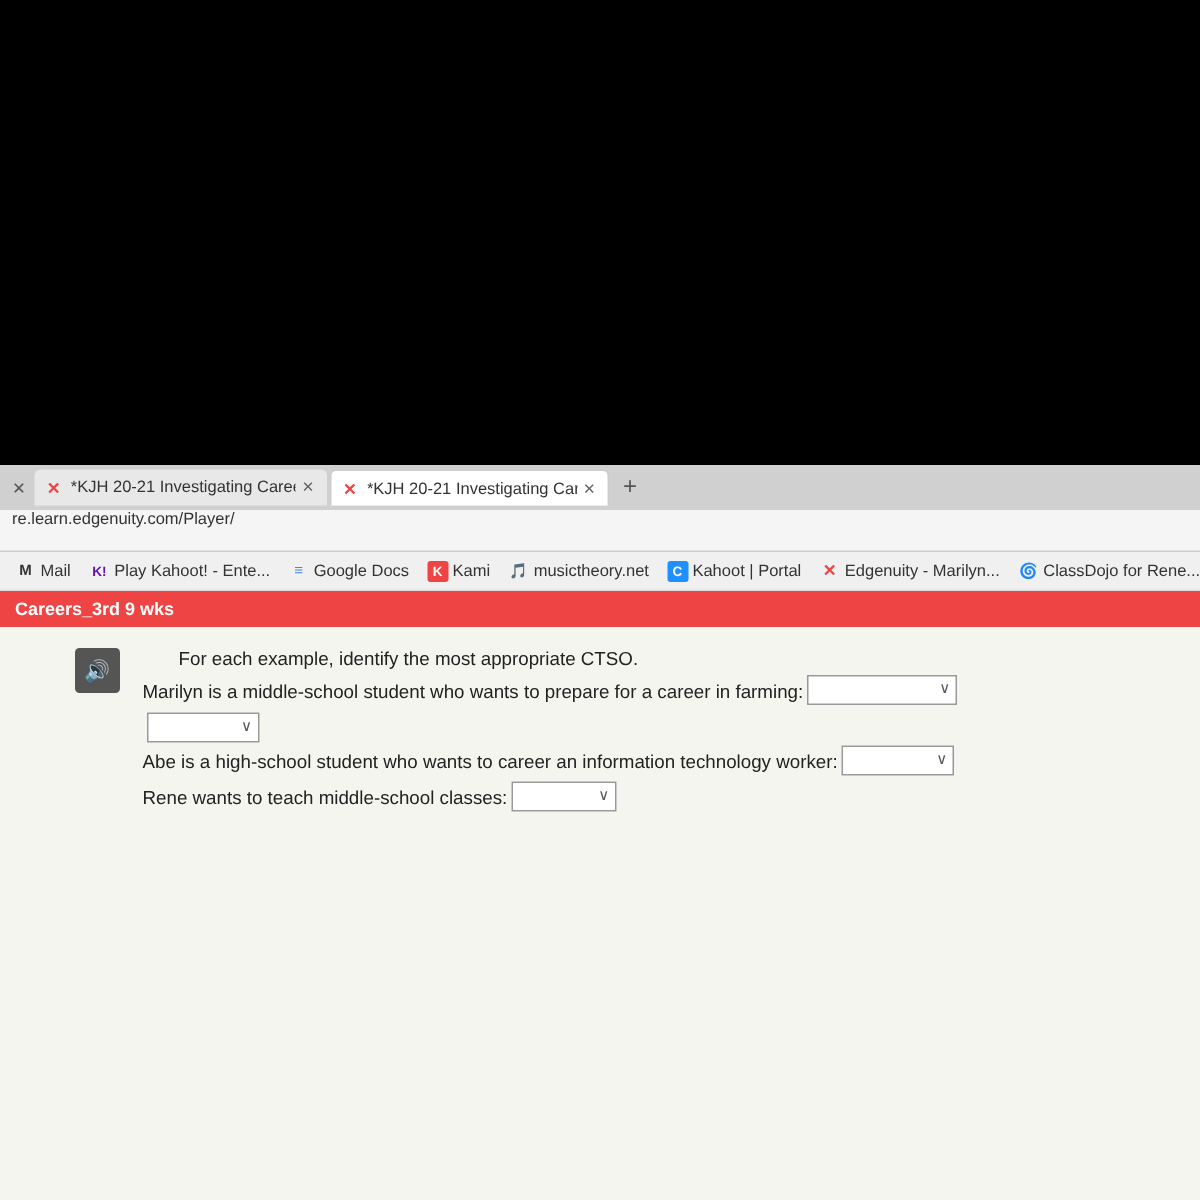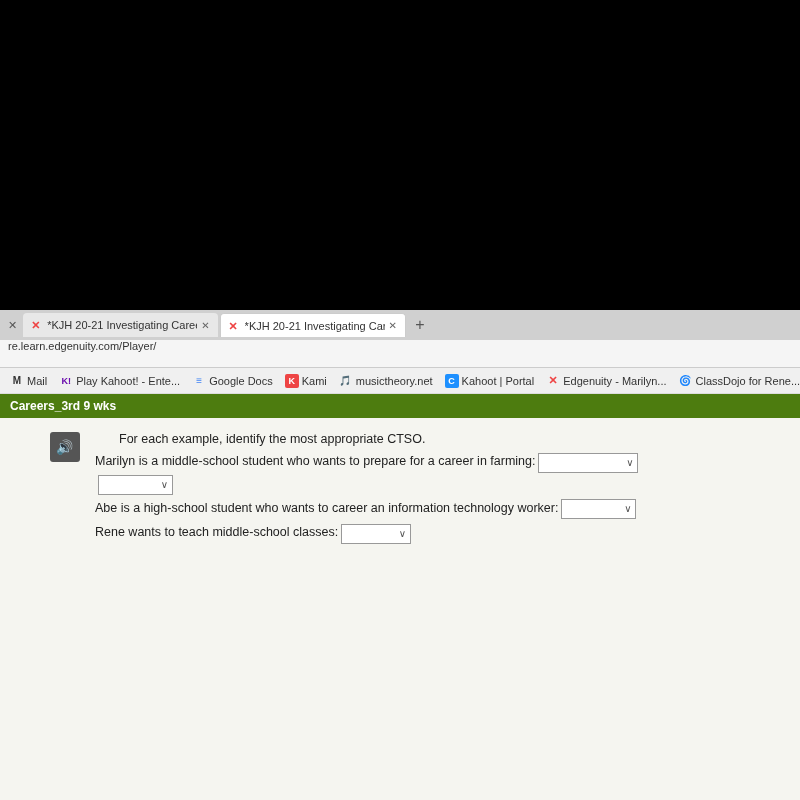--- a/index.html
+++ b/index.html
@@ -130,21 +130,21 @@
       height: 14px;
       display: inline-flex;
       align-items: center;
       justify-content: center;
       font-size: 10px;
       font-weight: bold;
     }
 
     
     .page-header {
-      background: #4d7c0f;
+      background: #ef4444;
       height: 24px;
       display: flex;
       align-items: center;
       padding: 12px 10px;
     }
 
     .page-header-title {
       font-size: 12px;
       color: #fff;
       font-weight: bold;
@@ -171,21 +171,21 @@
       margin-left: -35px;
       float: left;
     }
 
     .question-block {
       margin-left: 5px;
     }
 
     .inline-row {
       display: flex;
-      align-items: flex-end;
+      align-items: flex-start;
       flex-wrap: nowrap;
       line-height: 1.8;
       margin: 2px 0;
     }
 
     .inline-text {
       font-size: 12.5px;
       color: #222;
       white-space: nowrap;
     }

